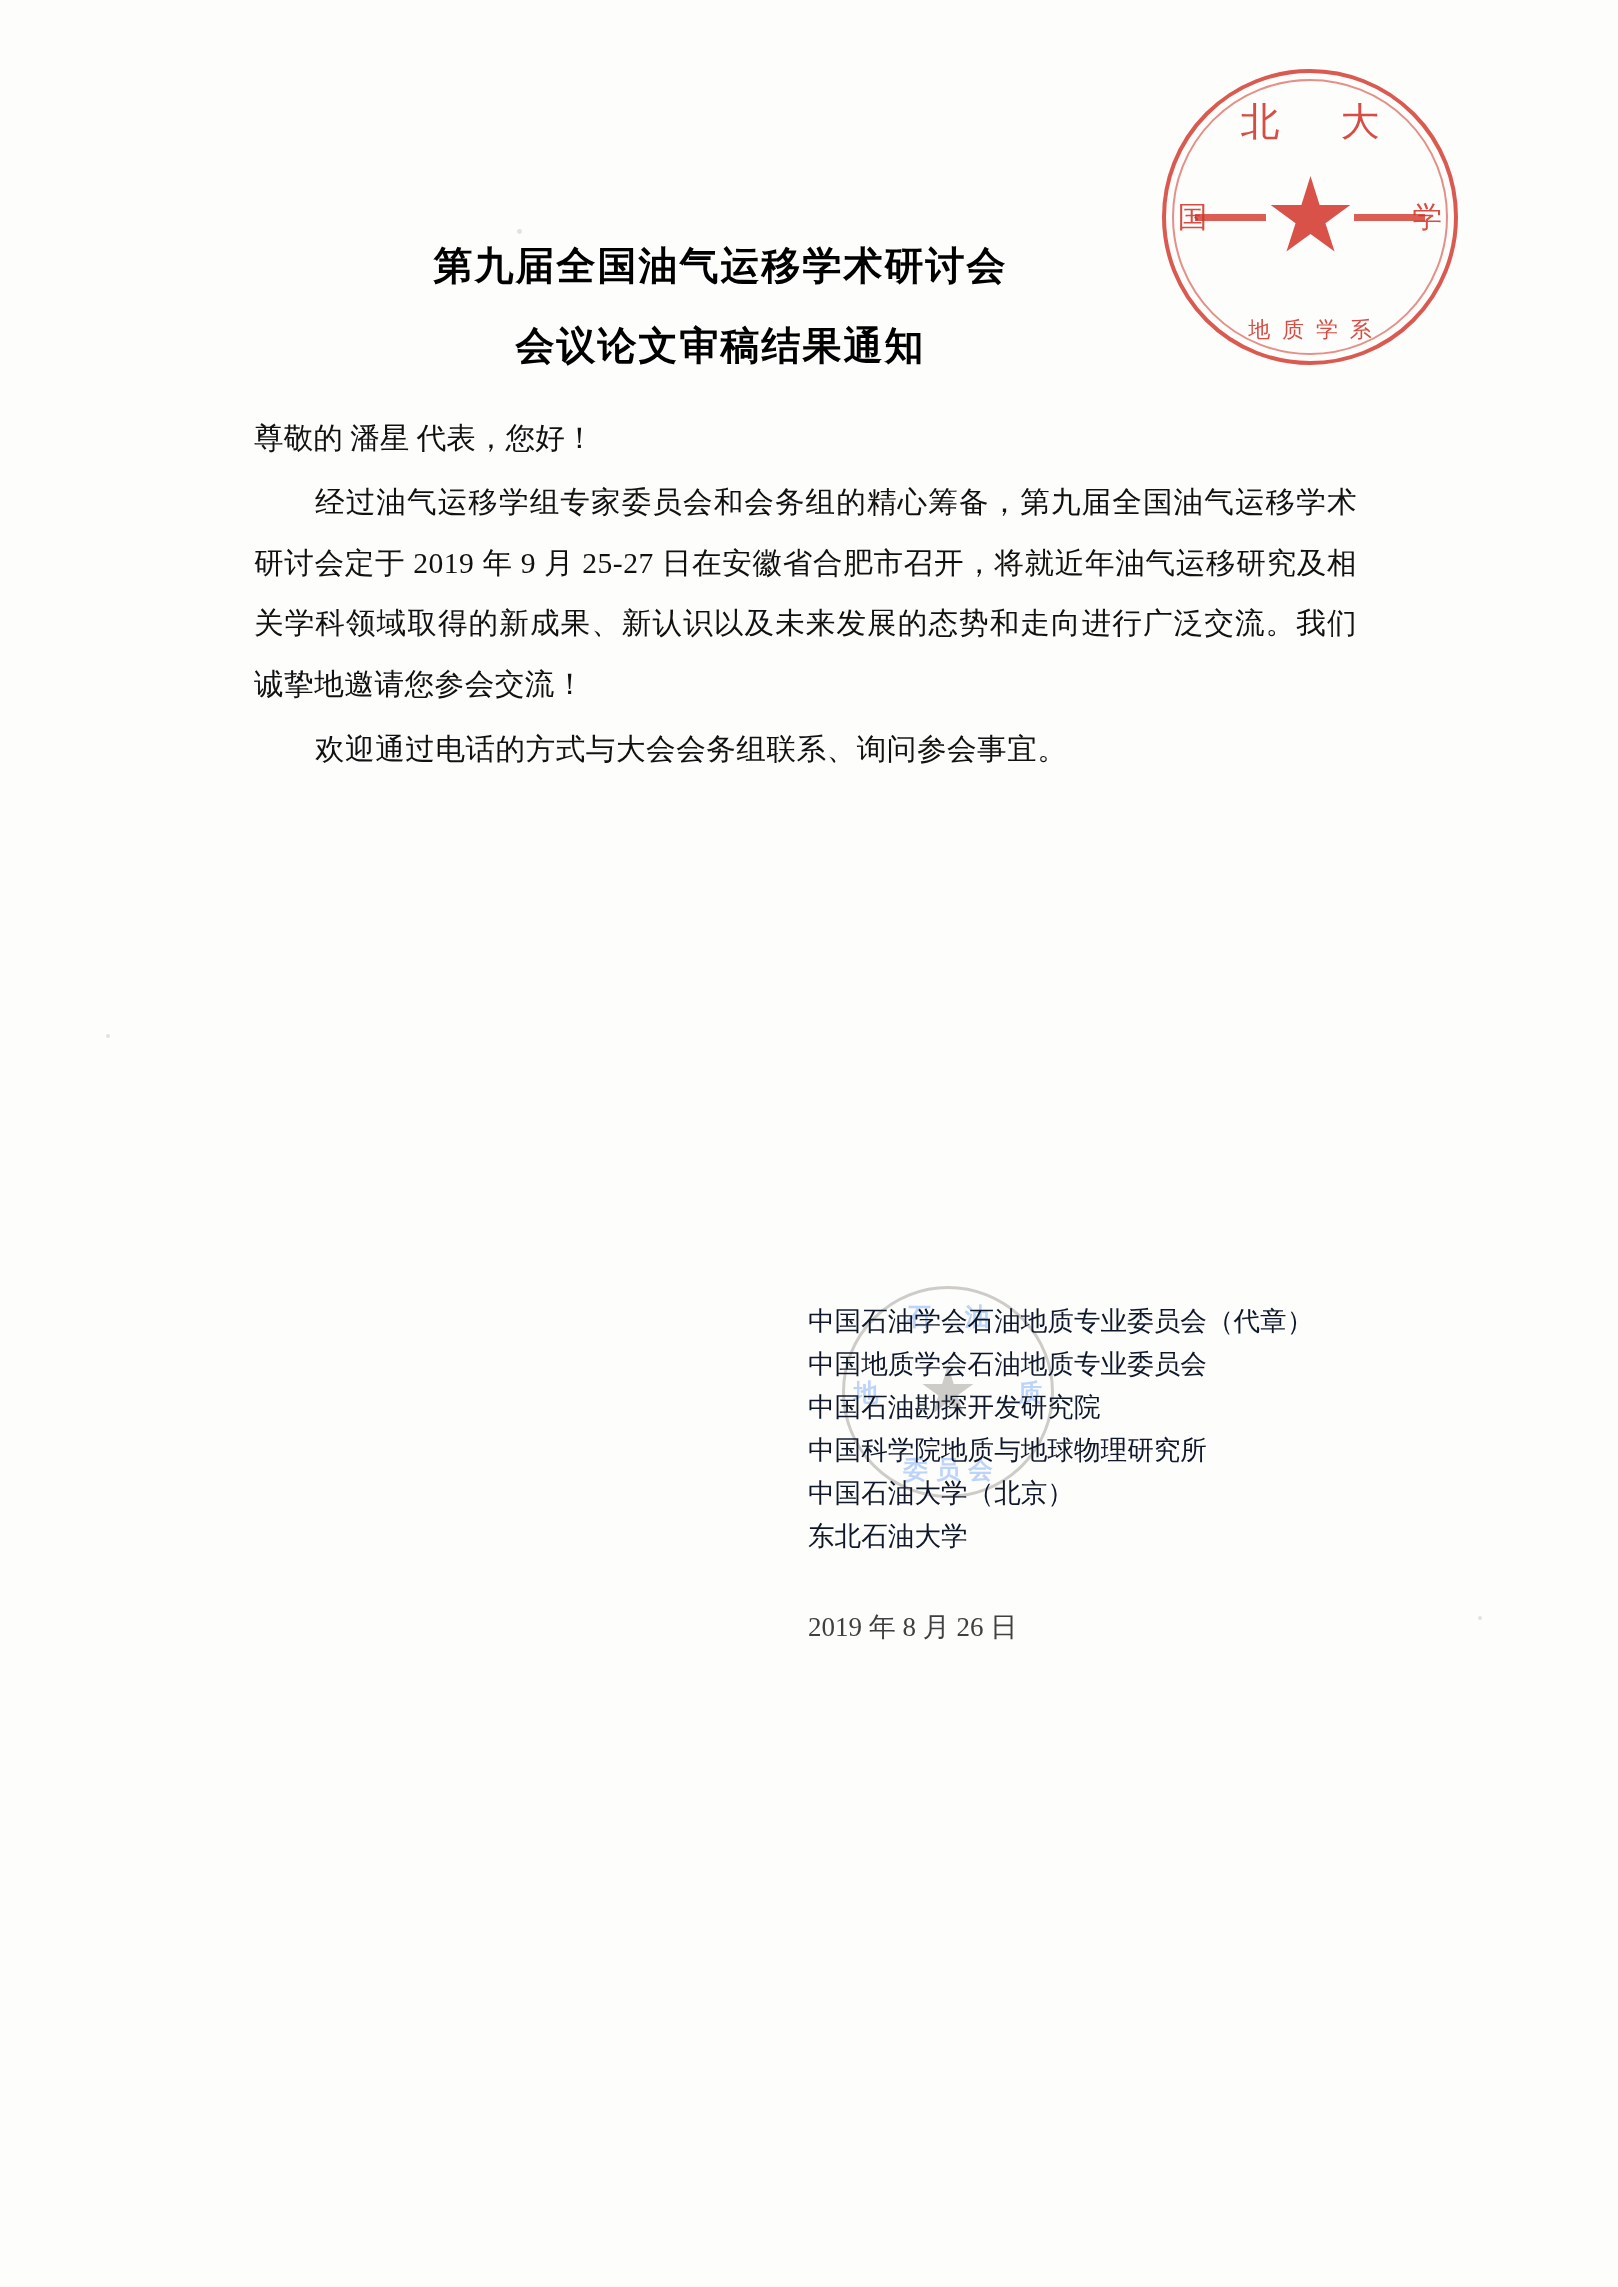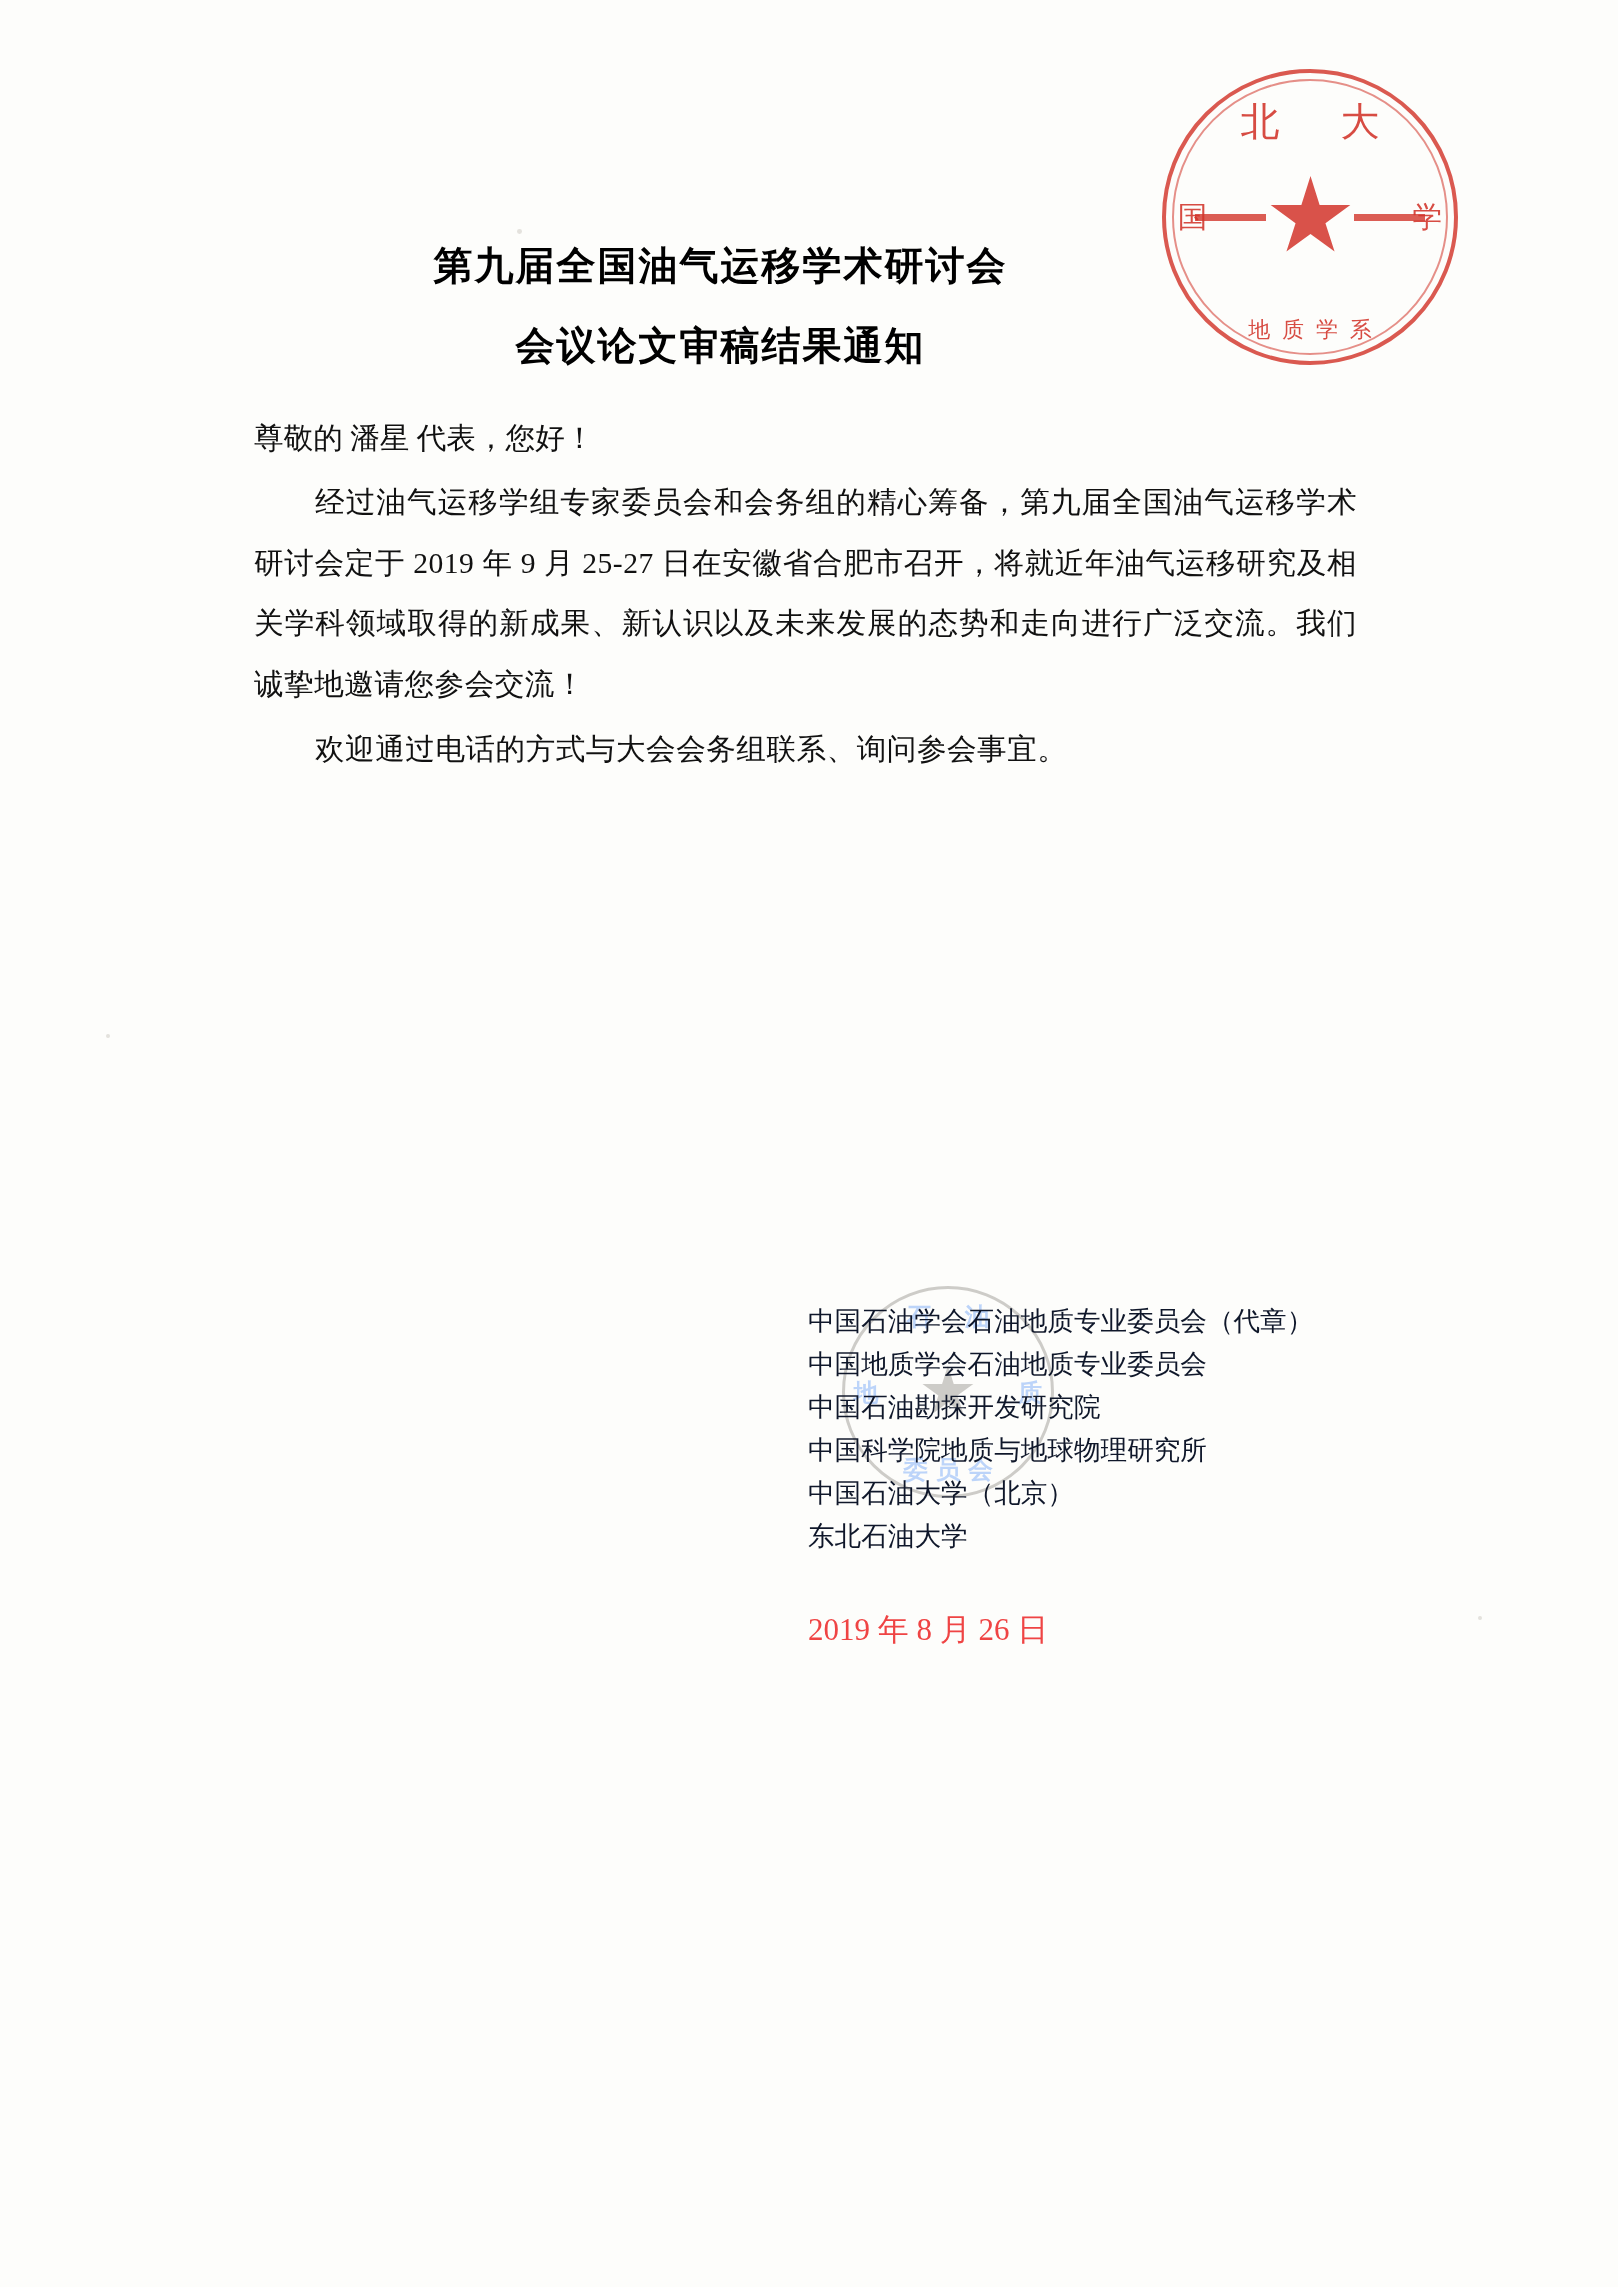--- a/index.html
+++ b/index.html
@@ -146,22 +146,22 @@
     width: 611px;
   }
   .sign-line {
     font-size: 26.6px;
     line-height: 1.62;
     color: #0f172a;
     white-space: nowrap;
   }
   .sign-date {
     margin-top: 51px;
-    font-size: 31px;
-    color: #ef4444;
+    font-size: 27px;
+    color: #404040;
   }
 
   
   .seal2 {
     position: absolute;
     left: 842px;
     top: 1286px;
     width: 212px;
     height: 212px;
     pointer-events: none;

